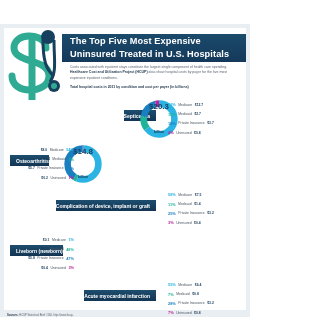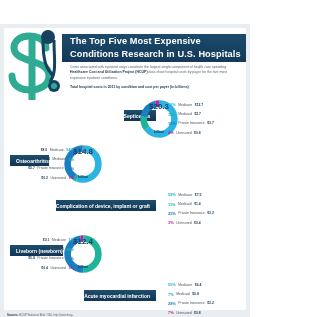--- a/index.html
+++ b/index.html
@@ -78,21 +78,21 @@
 </style>
 </head>
 <body>
 
 <div class="page">
   <div class="card"></div>
 
   <div class="hdr-bar"></div>
   <div class="hdr-title">
     <div>The Top Five Most Expensive</div>
-    <div>Conditions Research in U.S. Hospitals</div>
+    <div>Uninsured Treated in U.S. Hospitals</div>
   </div>
   <div class="hdr-body">Costs associated with inpatient stays constitute the largest single component of health care spending. <b>Healthcare Cost and Utilization Project (HCUP)</b> data show hospital costs by payer for the five most expensive inpatient conditions.</div>
   <div class="hdr-sub">Total hospital costs in 2011 by condition and cost per payer (in billions)</div>
 
   <svg class="art" viewBox="0 0 70 74">
     <path d="M30 4 L30 70" stroke="#2fab93" stroke-width="7" fill="none"></path>
     <path d="M44 18 C44 9, 34 6, 27 6 C18 6, 12 11, 12 18 C12 25, 20 28, 29 31
              C39 34, 47 37, 47 46 C47 55, 38 60, 28 60 C18 60, 10 55, 10 46" stroke="#2fab93" stroke-width="7" fill="none" stroke-linecap="round"></path>
     <path d="M41 10 C41 30, 44 40, 52 46" stroke="#17405e" stroke-width="3" fill="none"></path>
     <path d="M52 10 C52 30, 55 42, 48 52" stroke="#17405e" stroke-width="3" fill="none"></path>
@@ -203,32 +203,20 @@
           <span class="pct" style="color: rgb(192, 32, 156);">3%</span>
           <span class="lbl">Uninsured</span>
           <span class="val">$0.4</span>
         </div>
       </div>
     </div>
   <div class="row r4">
       <div class="bar left">
         <span>Liveborn (newborn)</span>
       </div>
-      <div class="donut l">
-        <svg viewBox="0 0 42 42">
-          <circle cx="21" cy="21" r="15.4" fill="none" stroke="#2bb3e3" stroke-width="6.6" stroke-dasharray="0.9773843811168247 96.76105373056564" stroke-dashoffset="0" transform="rotate(-90 21 21)"></circle>
-          <circle cx="21" cy="21" r="15.4" fill="none" stroke="#1fb39a" stroke-width="6.6" stroke-dasharray="46.91445029360758 96.76105373056564" stroke-dashoffset="-0.9773843811168247" transform="rotate(-90 21 21)"></circle>
-          <circle cx="21" cy="21" r="15.4" fill="none" stroke="#1a7fc1" stroke-width="6.6" stroke-dasharray="45.93706591249076 96.76105373056564" stroke-dashoffset="-47.89183467472441" transform="rotate(-90 21 21)"></circle>
-          <circle cx="21" cy="21" r="15.4" fill="none" stroke="#c0209c" stroke-width="6.6" stroke-dasharray="2.9321531433504737 96.76105373056564" stroke-dashoffset="-93.82890058721516" transform="rotate(-90 21 21)"></circle>
-        </svg>
-        <div class="amt">
-          <div class="v">$12.4</div>
-          <div class="u">billion</div>
-        </div>
-      </div>
       <div class="legend l">
         <div class="lg">
           <span class="val">$0.1</span>
           <span class="lbl">Medicare</span>
           <span class="pct" style="color: rgb(43, 179, 227);">1%</span>
         </div>
         <div class="lg">
           <span class="val">$6.0</span>
           <span class="lbl">Medicaid</span>
           <span class="pct" style="color: rgb(31, 179, 154);">48%</span>

